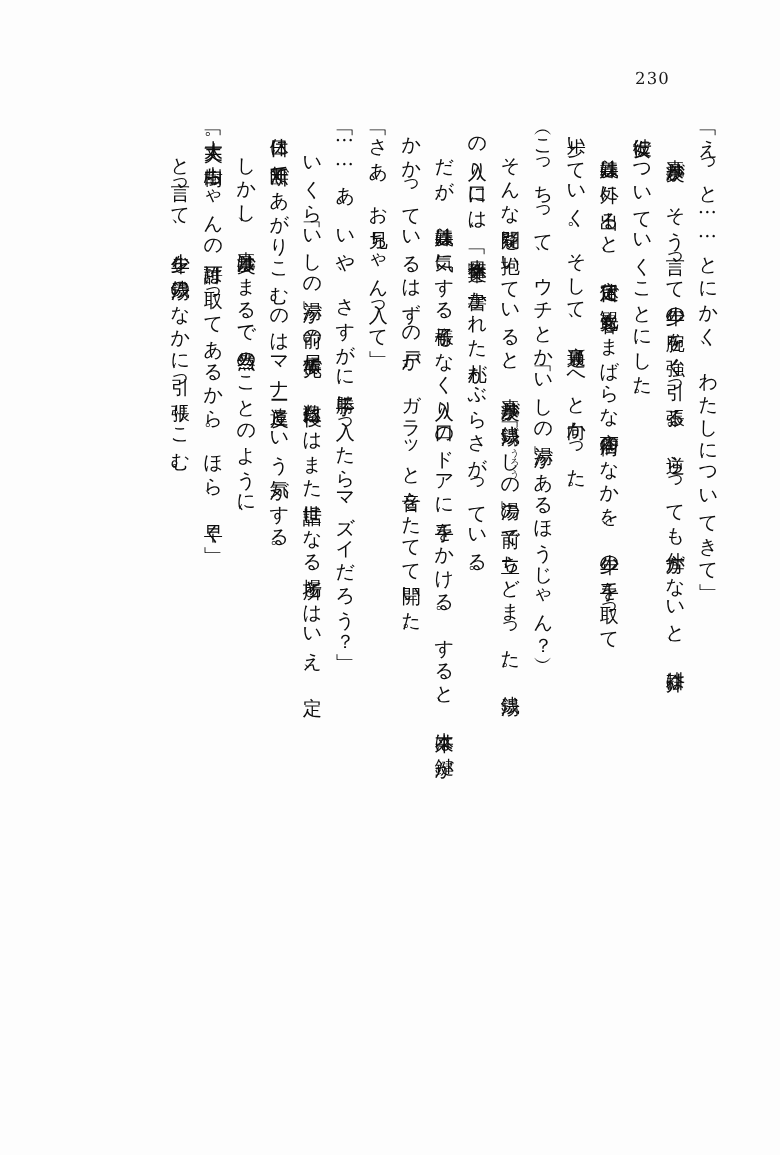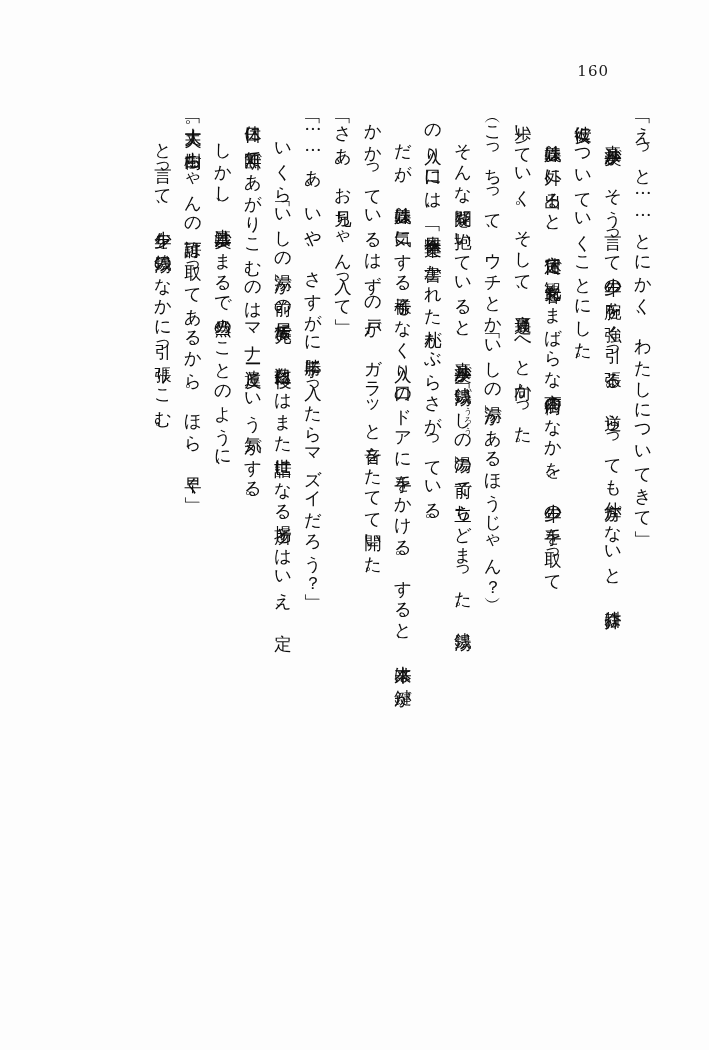--- a/index.html
+++ b/index.html
@@ -72,21 +72,21 @@
   #ruby-1 {
     top: 382px;
     right: 238px;
   }
 </style>
 </head>
 <body>
 
 <div class="page">
 
-  <div class="page-number">160</div>
+  <div class="page-number">230</div>
 
   <div class="text-block">
     <div class="col">「えっと……とにかく、わたしについてきて」</div>
     <div class="col">　真沙美が、そう言って少年の腕を強く引っ張る。逆らっても仕方がないと、耕介は</div>
     <div class="col">彼女についていくことにした。</div>
     <div class="col">　義妹は外に出ると、定休日で観光客もまばらな商店街のなかを、少年の手を取って</div>
     <div class="col">歩いていく。そして、裏通りへと向かった。</div>
     <div class="col">（こっちって、ウチとか「いしの湯」があるほうじゃん？）</div>
     <div class="col">　そんな疑問を抱いていると、真沙美が銭湯「いしの湯」の前で立ちどまった。銭湯</div>
     <div class="col">の入り口には、「本日休業」と書かれた札がぶらさがっている。</div>

